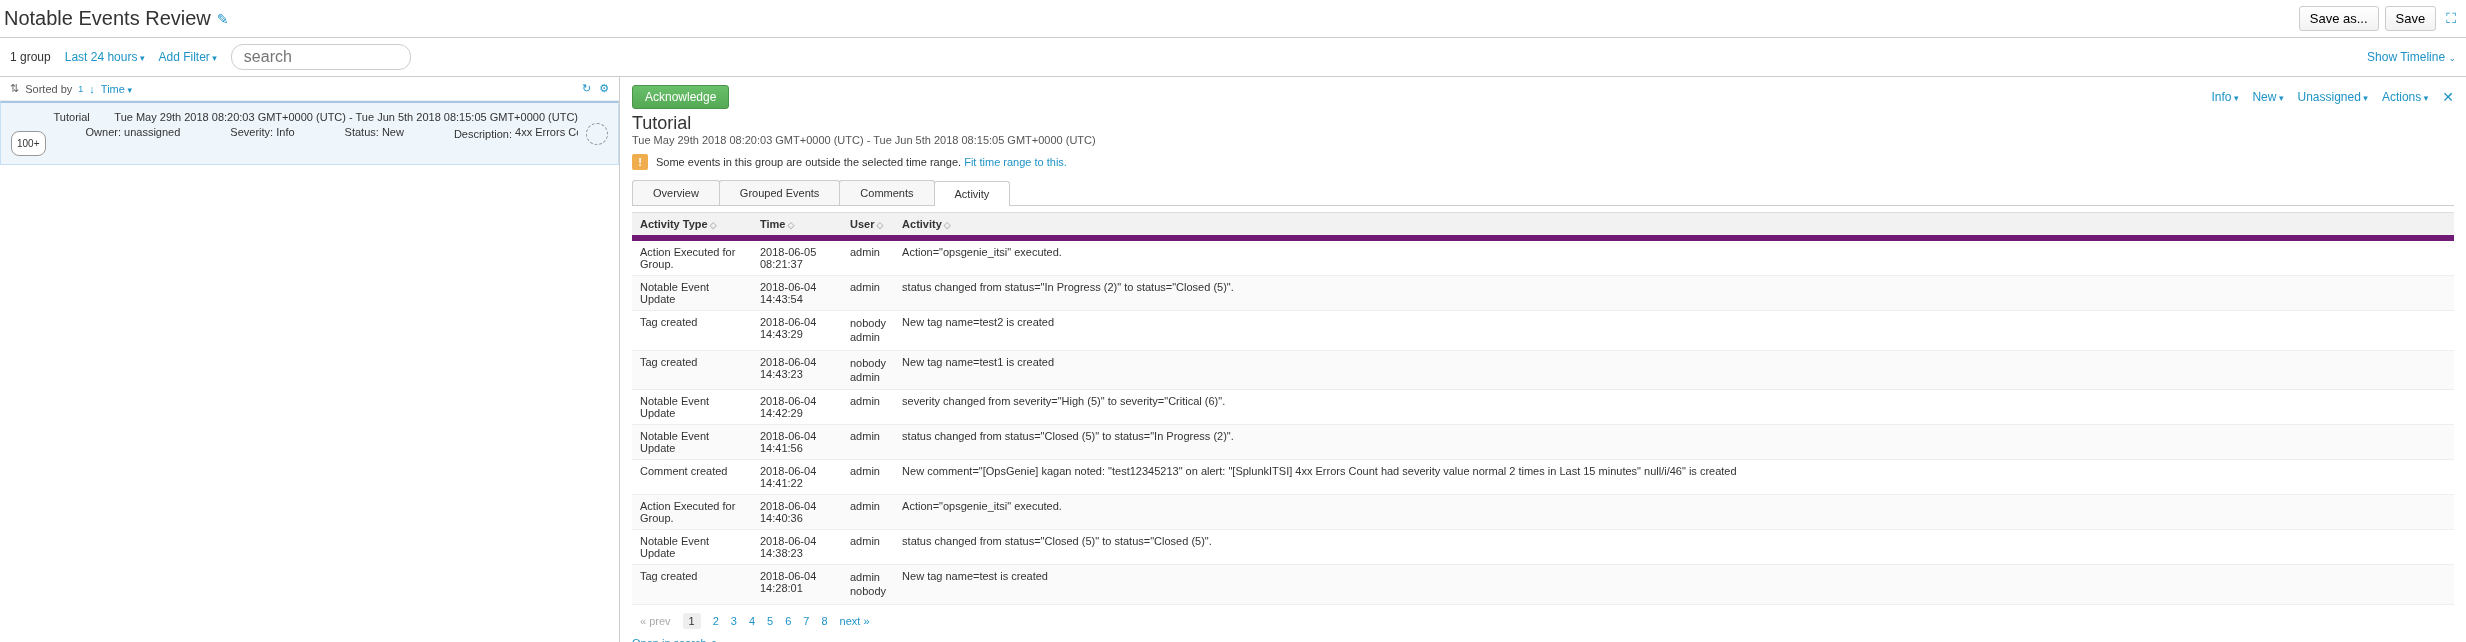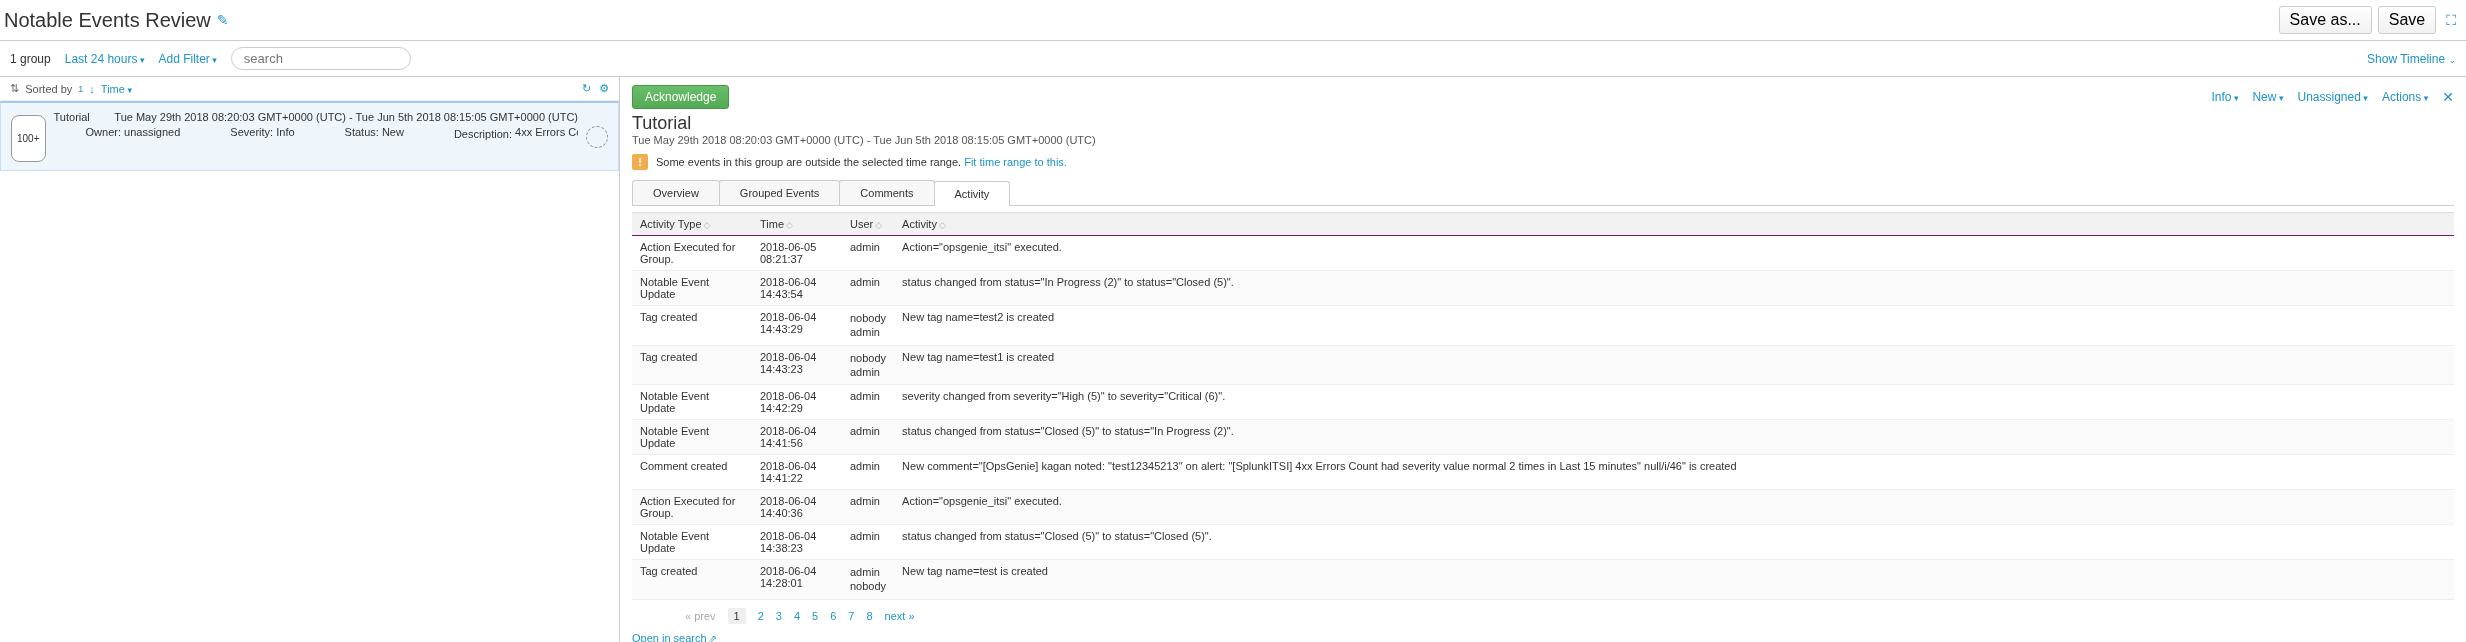--- a/index.html
+++ b/index.html
@@ -2,38 +2,38 @@
 <html><head>
 <meta charset="utf-8">
 <style>
   * { box-sizing: border-box; margin: 0; padding: 0; }
   body { font-family: "Helvetica Neue", Arial, sans-serif; font-size: 12px; color: #333; background: #fff; }
   .header { display: flex; align-items: center; justify-content: space-between; padding: 6px 10px 6px 4px; border-bottom: 1px solid #ccc; }
   .header-left { display: flex; align-items: center; gap: 6px; }
   .page-title { font-size: 20px; font-weight: 400; color: #333; }
   .edit-icon { color: #1e93c6; font-size: 14px; cursor: pointer; }
   .header-right { display: flex; align-items: center; gap: 6px; }
-  .btn { border: 1px solid #ccc; background: linear-gradient(#fff,#f2f2f2); padding: 4px 10px; border-radius: 3px; cursor: pointer; font-size: 16px; }
+  .btn { border: 1px solid #ccc; background: linear-gradient(#fff,#f2f2f2); padding: 4px 10px; border-radius: 3px; cursor: pointer; font-size: 13px; }
   .expand-icon { color: #1e93c6; cursor: pointer; font-size: 14px; margin-left: 4px; }
   .filter-bar { display: flex; align-items: center; justify-content: space-between; padding: 6px 10px; border-bottom: 1px solid #ccc; font-size: 12px; }
   .filter-left { display: flex; align-items: center; gap: 14px; }
   .link { color: #1e93c6; cursor: pointer; }
   .dropdown::after { content: " ▾"; font-size: 9px; }
-  .search-input { border: 1px solid #ccc; border-radius: 12px; padding: 3px 12px; width: 180px; font-size: 13px; }
+  .search-input { border: 1px solid #ccc; border-radius: 12px; padding: 3px 12px; width: 180px; font-size: 16px; }
   .filter-right { display:flex; align-items:flex-start; gap: 6px; }
   .columns { display: flex; height: calc(100vh - 70px); }
   .left-pane { width: 620px; border-right: 1px solid #ccc; overflow: hidden; }
   .sort-bar { display: flex; align-items: center; justify-content: space-between; padding: 5px 10px; border-bottom: 1px solid #eee; font-size: 11px; color: #555; }
   .sort-left { display: flex; align-items: center; gap: 6px; }
   .sort-icon { color: #666; }
   .badge-sup { color: #1e93c6; font-size: 9px; vertical-align: super; }
   .sort-right { display: flex; gap: 8px; }
   .sort-right span { color: #1e93c6; cursor: pointer; }
   .event-card { background: #eef5fb; border: 1px solid #c6dff5; border-top: 2px solid #a6c8e6; padding: 8px 10px; display: flex; gap: 8px; align-items: flex-start; position: relative; }
-  .count-badge { border: 1px solid #999; border-radius: 8px; padding: 17px 5px; font-size: 10px; background: #fff; margin-top: 4px; }
+  .count-badge { border: 1px solid #999; border-radius: 8px; padding: 6px 5px; font-size: 10px; background: #fff; margin-top: 20px; }
   .event-body { flex: 1; min-width: 0; }
   .event-row1 { display: flex; justify-content: space-between; font-size: 11px; margin-bottom: 3px; }
   .event-title { font-weight: 400; }
   .event-time-range { color: #333; }
   .event-row2 { display: flex; gap: 18px; font-size: 11px; white-space: nowrap; overflow: hidden; }
   .event-row2 .lbl { font-weight: normal; margin-left: 32px; }
   .event-desc { overflow: hidden; text-overflow: ellipsis; display: inline-block; max-width: 280px; }
   .dashed-circle { width: 22px; height: 22px; border: 1px dashed #999; border-radius: 50%; flex-shrink: 0; align-self: center; }
   .right-pane { flex: 1; padding: 8px 12px; overflow: auto; }
   .detail-header { display: flex; align-items: center; justify-content: space-between; margin-bottom: 4px; }
@@ -42,26 +42,26 @@
   .detail-actions .link { white-space: nowrap; }
   .close-x { color: #1e93c6; cursor: pointer; font-size: 14px; }
   .detail-title { font-size: 18px; font-weight: 400; margin-top: 4px; }
   .detail-time { font-size: 11px; color: #555; margin-bottom: 8px; }
   .warning-box { display: flex; align-items: center; gap: 8px; font-size: 11px; margin-bottom: 10px; }
   .warn-icon { background: #f0ad4e; color: #fff; width: 16px; height: 16px; display: inline-flex; align-items: center; justify-content: center; border-radius: 2px; font-weight: bold; }
   .tabs { display: flex; border-bottom: 1px solid #ccc; margin-bottom: 0; }
   .tab { padding: 6px 20px; border: 1px solid #ccc; border-bottom: none; background: #f7f7f7; font-size: 11px; cursor: pointer; margin-right: -1px; border-radius: 3px 3px 0 0; }
   .tab.active { background: #fff; position: relative; top: 1px; }
   table.activity { width: 100%; border-collapse: collapse; font-size: 11px; margin-top: 6px; }
-  table.activity th { text-align: left; padding: 5px 8px; background: #f2f2f2; border-top: 1px solid #ddd; border-bottom: 1px solid #701a75; font-weight: 400; color: #333; }
+  table.activity th { text-align: left; padding: 5px 8px; background: #f2f2f2; border-top: 1px solid #ddd; border-bottom: 6px solid #701a75; font-weight: 700; color: #333; }
   table.activity th .sort-caret { color: #bbb; font-size: 9px; margin-left: 2px; }
   table.activity td { padding: 5px 8px; border-bottom: 1px solid #eee; vertical-align: top; }
   table.activity tr:nth-child(even) td { background: #fafafa; }
   .multi-user { line-height: 1.3; }
-  .pagination { display: flex; gap: 12px; align-items: center; font-size: 11px; margin-top: 8px; padding-left: 8px; margin-left: 45px; }
+  .pagination { display: flex; gap: 12px; align-items: center; font-size: 11px; margin-top: 8px; padding-left: 8px; }
   .pagination .page { color: #1e93c6; cursor: pointer; }
   .pagination .page.active { background: #eee; padding: 2px 6px; color: #333; border-radius: 2px; }
   .pagination .disabled { color: #aaa; }
   .open-search { color: #1e93c6; font-size: 11px; margin-top: 8px; display: inline-block; cursor: pointer; }
   .ext-icon { font-size: 10px; margin-left: 2px; }
   .col-type { width: 120px; }
   .col-time { width: 90px; }
   .col-user { width: 40px; }
 </style>
 </head>

